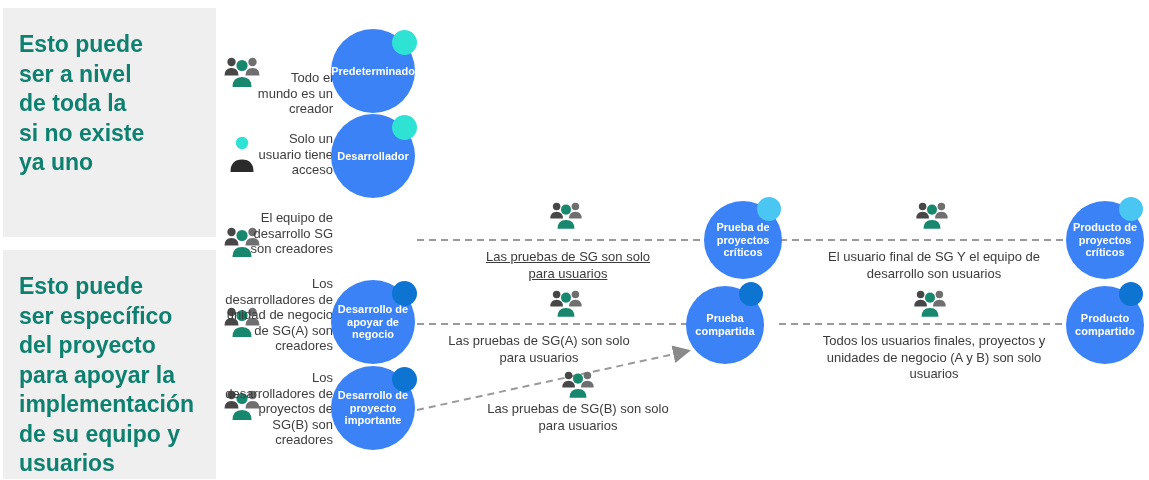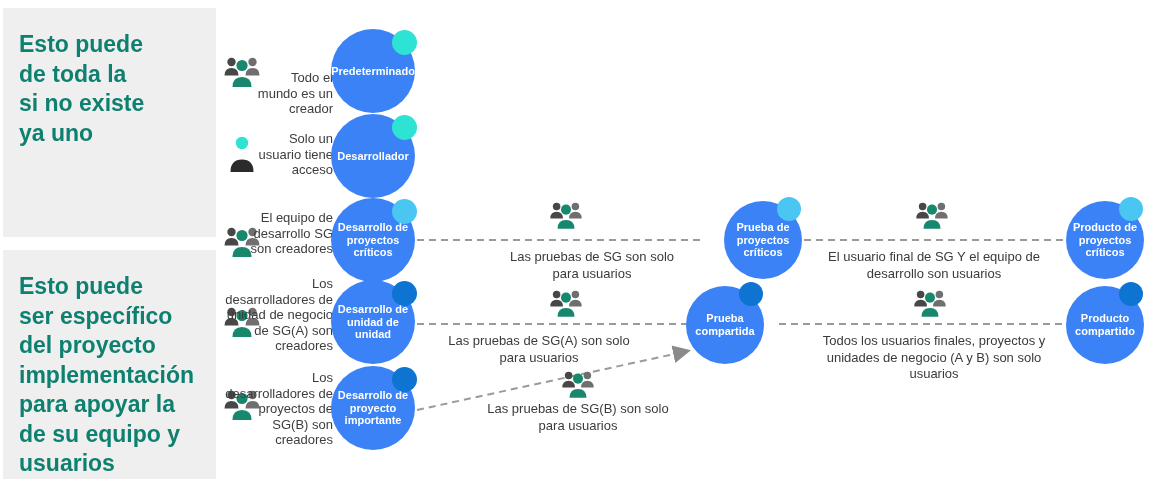--- a/index.html
+++ b/index.html
@@ -27,38 +27,38 @@
   .c-big .dot{width:25px;height:25px;top:1px;right:-2px;}
   .c-mid .dot{width:24px;height:24px;top:-4px;right:1px;}
   .dot-cyan{background:#2ee3d3;}
   .dot-sky{background:#4ac6f2;}
   .dot-blue{background:#0e74d1;}
   #c1{left:331px;top:29px;}
   #c2{left:331px;top:114px;}
   #c3{left:331px;top:198px;}
   #c4{left:331px;top:280px;}
   #c5{left:331px;top:366px;}
-  #t1{left:724px;top:201px;}
+  #t1{left:704px;top:201px;}
   #t2{left:686px;top:286px;}
   #p1{left:1066px;top:201px;}
   #p2{left:1066px;top:286px;}
   .lbl{
     position:absolute;right:816px;z-index:2;text-align:right;
     font-size:13px;line-height:1.2;color:#3d3d3d;
   }
   #l1{top:46px;width:76px;margin-top:24px;}
   #l2{top:131px;width:82px;}
   #l3{top:210px;width:92px;}
   #l4{top:276px;width:112px;text-align:right;}
   #l5{top:370px;width:112px;}
   .cap{
     position:absolute;z-index:2;text-align:center;
     font-size:13px;line-height:1.28;color:#3b3b3b;
   }
-  #cap1{left:506px;top:249px;width:172px;}
+  #cap1{left:482px;top:249px;width:172px;text-decoration:underline;}
   #cap2{left:448px;top:333px;width:182px;}
   #cap3{left:487px;top:401px;width:182px;}
   #cap4{left:807px;top:249px;width:254px;}
   #cap5{left:806px;top:333px;width:256px;}
   .icn{position:absolute;z-index:2;}
   #i1{left:223px;top:56px;}
   #i2{left:229px;top:135px;}
   #i3{left:223px;top:226px;}
   #i4{left:223px;top:306px;}
   #i5{left:223px;top:389px;}
@@ -81,31 +81,32 @@
     </defs>
     <path d="M417,240 H703" stroke="#9a9a9a" stroke-width="2" stroke-dasharray="7 5" fill="none"></path>
     <path d="M780,240 H1067" stroke="#9a9a9a" stroke-width="2" stroke-dasharray="7 5" fill="none"></path>
     <path d="M417,324 H704" stroke="#9a9a9a" stroke-width="2" stroke-dasharray="7 5" fill="none"></path>
     <path d="M779,324 H1067" stroke="#9a9a9a" stroke-width="2" stroke-dasharray="7 5" fill="none"></path>
     <path d="M417,410 L688,351" stroke="#9a9a9a" stroke-width="2" stroke-dasharray="7 5" fill="none" marker-end="url(#arrowhead)"></path>
   </svg>
 
   <div class="note" id="note1">
     <div>Esto puede</div>
+    <div>ser a nivel</div>
     <div>de toda la</div>
     <div>si no existe</div>
     <div>ya uno</div>
   </div>
 
   <div class="note" id="note2">
     <div>Esto puede</div>
     <div>ser específico</div>
     <div>del proyecto</div>
+    <div>para apoyar la</div>
     <div>implementación</div>
-    <div>para apoyar la</div>
     <div>de su equipo y</div>
     <div>usuarios</div>
   </div>
 
   <span class="icn" id="i1">
     <svg width="38" height="31" viewBox="0 0 38 31">
       <circle cx="8.5" cy="6" r="4.2" fill="#474747"></circle>
       <path d="M1.5,19.5 q0,-7.5 7,-7.5 q7,0 7,7.5 z" fill="#474747"></path>
       <circle cx="29.5" cy="6" r="4.2" fill="#6f6f6f"></circle>
       <path d="M22.5,19.5 q0,-7.5 7,-7.5 q7,0 7,7.5 z" fill="#6f6f6f"></path>
@@ -208,27 +209,23 @@
   <div class="lbl" id="l5">Los desarrolladores de proyectos de SG(B) son creadores</div>
 
   <div class="circle c-big" id="c1">
     <span class="dot dot-cyan"></span>
     <span class="txt">Predeterminado</span>
   </div>
   <div class="circle c-big" id="c2">
     <span class="dot dot-cyan"></span>
     <span class="txt">Desarrollador</span>
   </div>
-  <div class="circle c-big" id="c3">
-    <span class="dot dot-sky"></span>
-    <span class="txt">Desarrollo de proyectos críticos</span>
-  </div>
   <div class="circle c-big" id="c4">
     <span class="dot dot-blue"></span>
-    <span class="txt">Desarrollo de unidad de unidad</span>
+    <span class="txt">Desarrollo de apoyar de negocio</span>
   </div>
   <div class="circle c-big" id="c5">
     <span class="dot dot-blue"></span>
     <span class="txt">Desarrollo de proyecto importante</span>
   </div>
 
   <div class="circle c-mid" id="t1">
     <span class="dot dot-sky"></span>
     <span class="txt">Prueba de proyectos críticos</span>
   </div>

